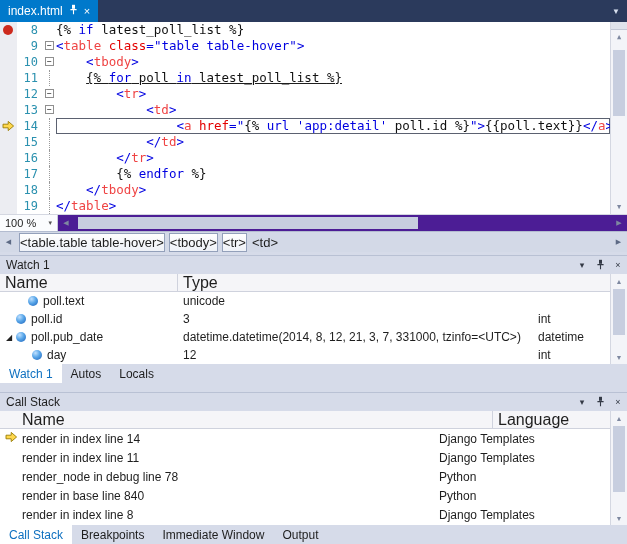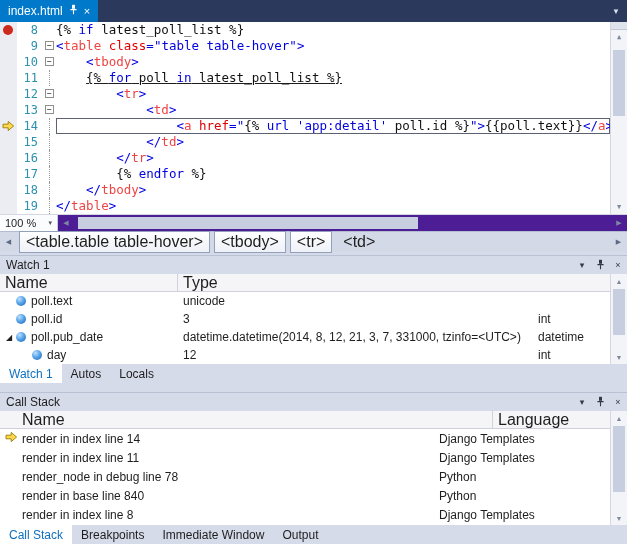--- a/index.html
+++ b/index.html
@@ -37,21 +37,21 @@
 .zoom{width:58px;display:flex;align-items:center;justify-content:space-between;padding:0 5px;background:#fbfcfe;border-right:1px solid #c9cdd9;font-size:11px}
 .zcaret{font-size:7px;color:#555}
 .hscroll{flex:1;position:relative;display:flex;justify-content:space-between}
 .hthumb{position:absolute;left:20px;width:340px;top:2px;bottom:2px;background:#c7cedf}
 
 
 .crumb{height:21px;background:#d3d9e7;border-top:1px solid #b3bcd0;display:flex;align-items:center;padding:0 2px}
 .cnav{width:13px;text-align:center;font-size:7px;color:#5a6residual;color:#5d6a85}
 .cnav.right{margin-left:auto}
 .chips{display:flex;align-items:center}
-.chip{border:1px solid #93a0ba;background:linear-gradient(#ffffff,#eef1f7);padding:1px 6px;margin-left:4px;font-size:16px;white-space:nowrap}
+.chip{border:1px solid #93a0ba;background:linear-gradient(#ffffff,#eef1f7);padding:1px 0;margin-left:4px;font-size:13px;white-space:nowrap}
 .chip.active{border-color:transparent;background:transparent}
 
 .sp3{height:3px}.sp9{height:9px}
 
 
 .phead{height:19px;display:flex;align-items:center;padding-left:6px;background:#d6dbe9;border-top:1px solid #b9c1d4}
 .phicons{margin-left:auto;display:flex;align-items:center}
 .phicon{width:18px;text-align:center;color:#343a46;font-size:9px}
 .grid{position:relative;background:#fff;padding-right:17px}
 .ghead{display:flex;height:18px;background:#f5f5f8;border-bottom:1px solid #cfd2dd;font-size:16px}
@@ -241,21 +241,21 @@
         <span class="phicon">×</span>
       </span>
     </div>
     <div class="grid watchgrid">
       <div class="ghead">
         <div class="gh w-name">Name</div>
         <div class="gh w-type">Type</div>
       </div>
       <div>
           <div class="wrow">
-            <div class="wc name" style="padding-left: 3px;">
+            <div class="wc name" style="padding-left: 15px;">
               <span class="expander"></span>
               <span class="sphere"></span>
               <span>poll.text</span>
             </div>
             <div class="wc type">unicode</div>
           </div>
           <div class="wrow">
             <div class="wc name" style="padding-left: 3px;">
               <span class="expander"></span>
               <span class="sphere"></span>

